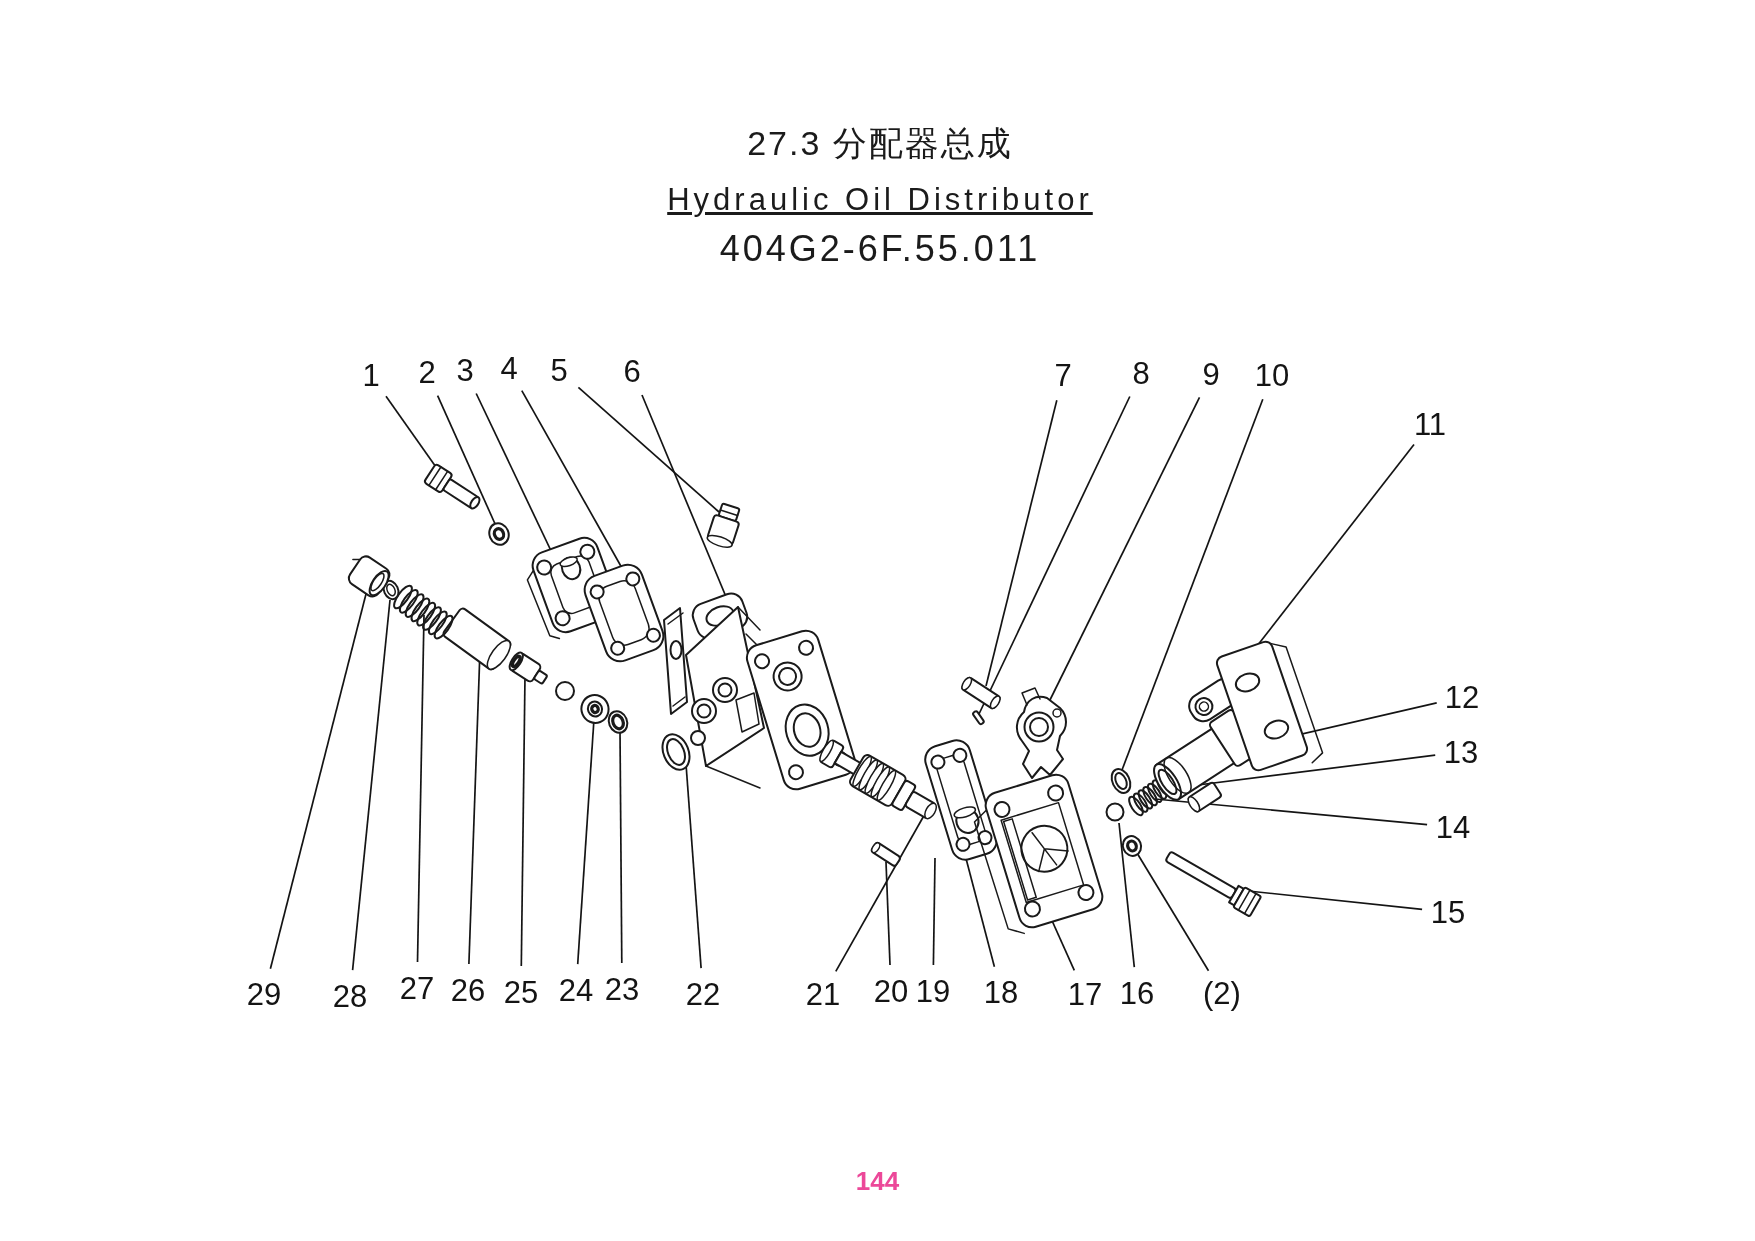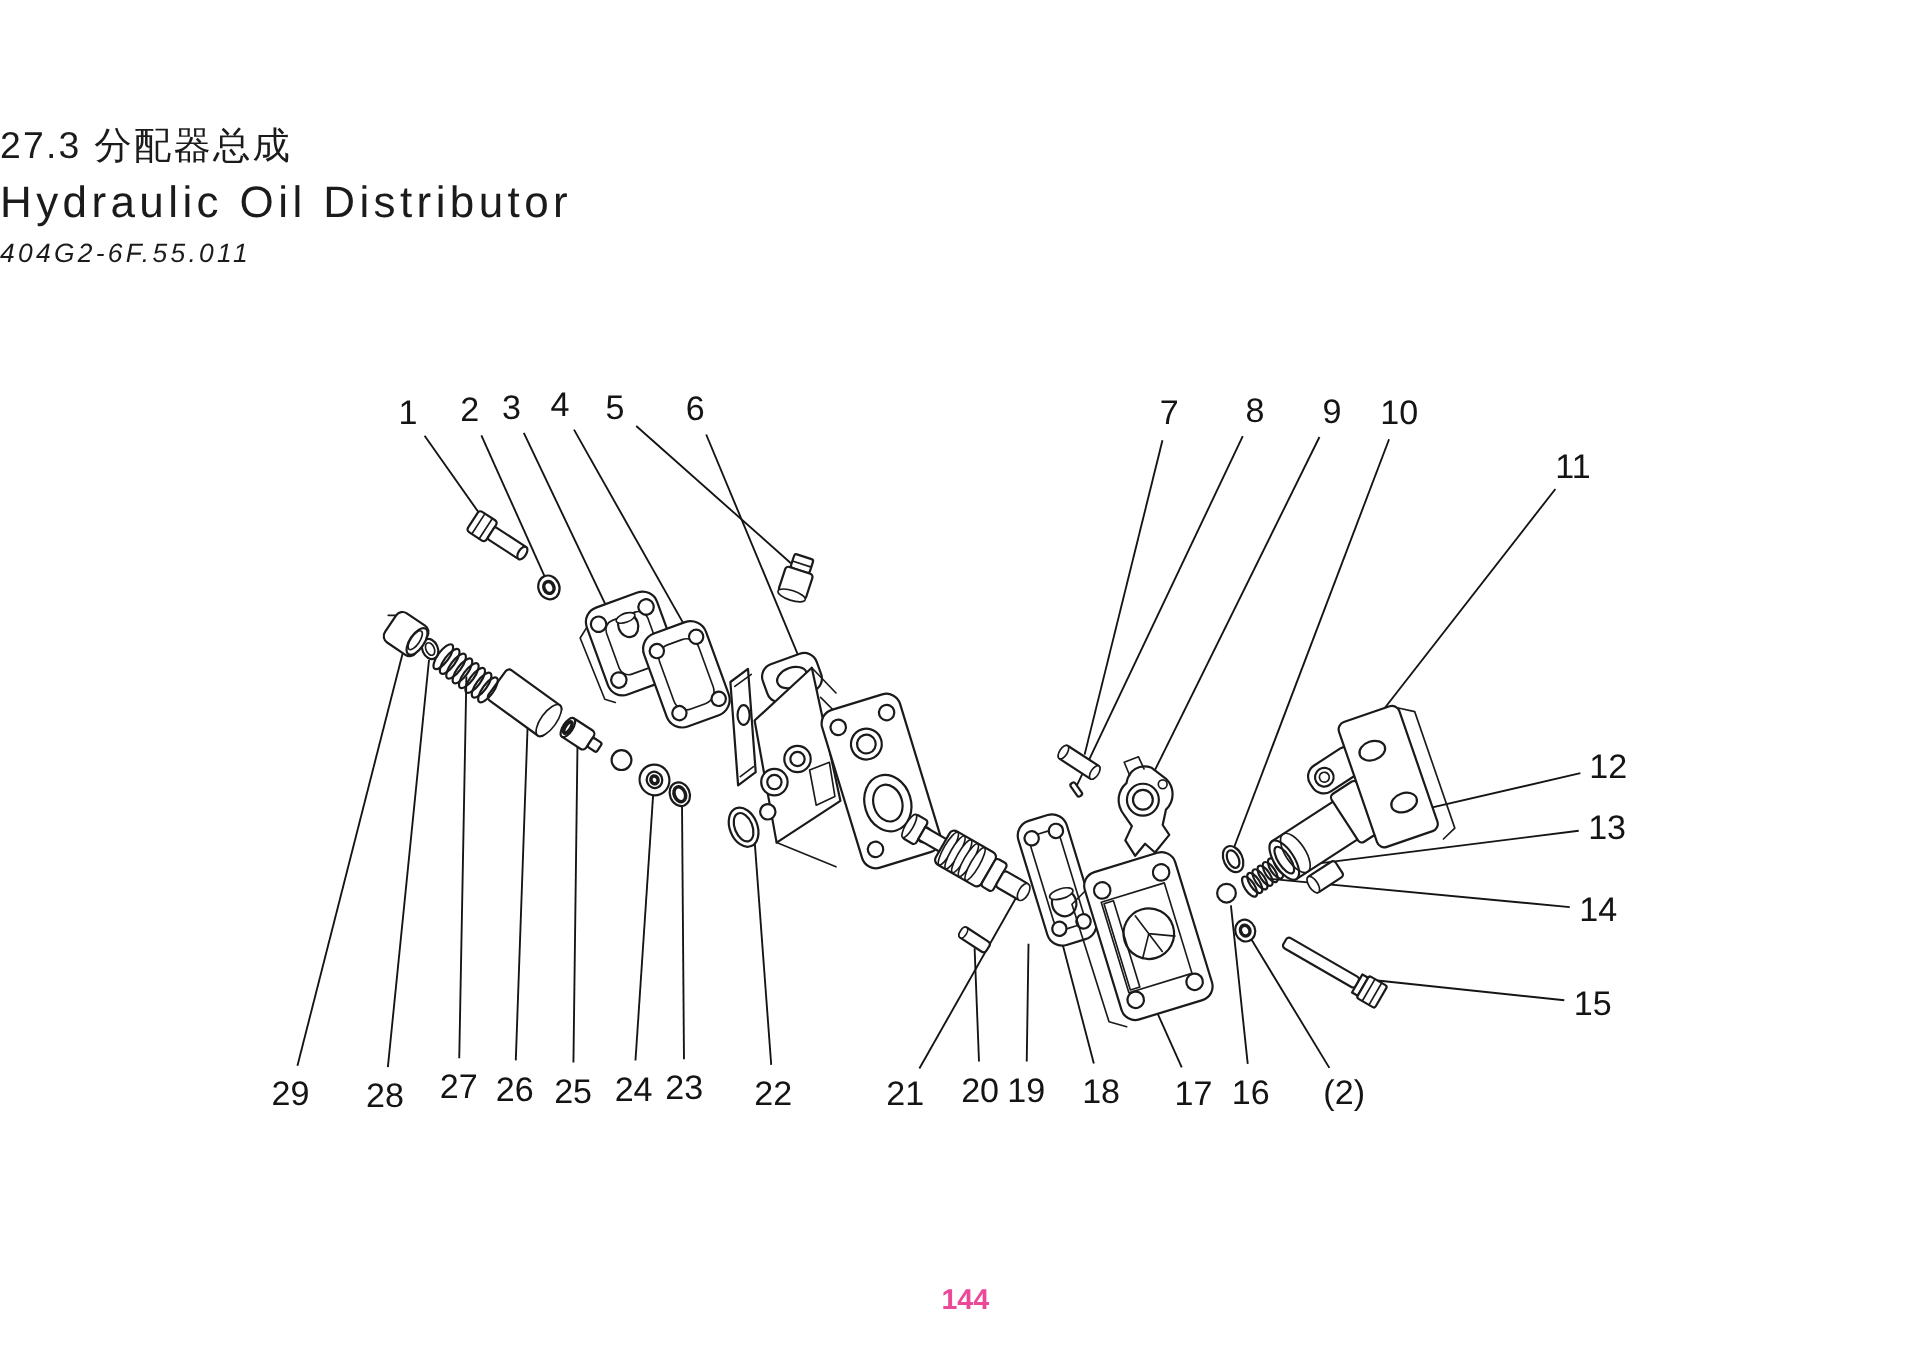--- a/index.html
+++ b/index.html
@@ -1,23 +1,23 @@
 <!DOCTYPE html>
 <html><head>
 <meta charset="utf-8">
 <style>
   html,body{margin:0;padding:0;}
   body{
     width:1755px;height:1241px;position:relative;overflow:hidden;
     background:#ffffff;font-family:"Liberation Sans", sans-serif;color:#1b1b1b;
   }
-  .header{position:absolute;top:114px;left:0;width:1664px;text-align:left;line-height:1.15;}
+  .header{position:absolute;top:124px;left:0;width:1664px;text-align:center;line-height:1.15;padding-left:48px;}
   .t1{font-size:34px;letter-spacing:2px;}
-  .t2{font-size:40px;letter-spacing:4px;margin-top:8px;}
-  .t3{font-size:24px;letter-spacing:3px;margin-top:10px;font-style:italic;}
+  .t2{font-size:31px;letter-spacing:4px;margin-top:19px;text-decoration:underline;}
+  .t3{font-size:36px;letter-spacing:3px;margin-top:10px;}
   .footer{position:absolute;top:1166px;left:0;width:1755px;text-align:center;
     font-size:26px;font-weight:600;color:#ec4899;}
   svg.diagram{position:absolute;left:0;top:0;}
   .parts{stroke:#1a1a1a;stroke-width:2;fill:#ffffff;stroke-linejoin:round;stroke-linecap:round;}
   .parts .thin{stroke-width:1.5;}
   .parts .dark{stroke-width:3.2;}
   .leaders line{stroke:#141414;stroke-width:1.7;}
   .labels text{font-family:"Liberation Sans", sans-serif;font-size:31px;fill:#141414;
     text-anchor:middle;}
 </style>

